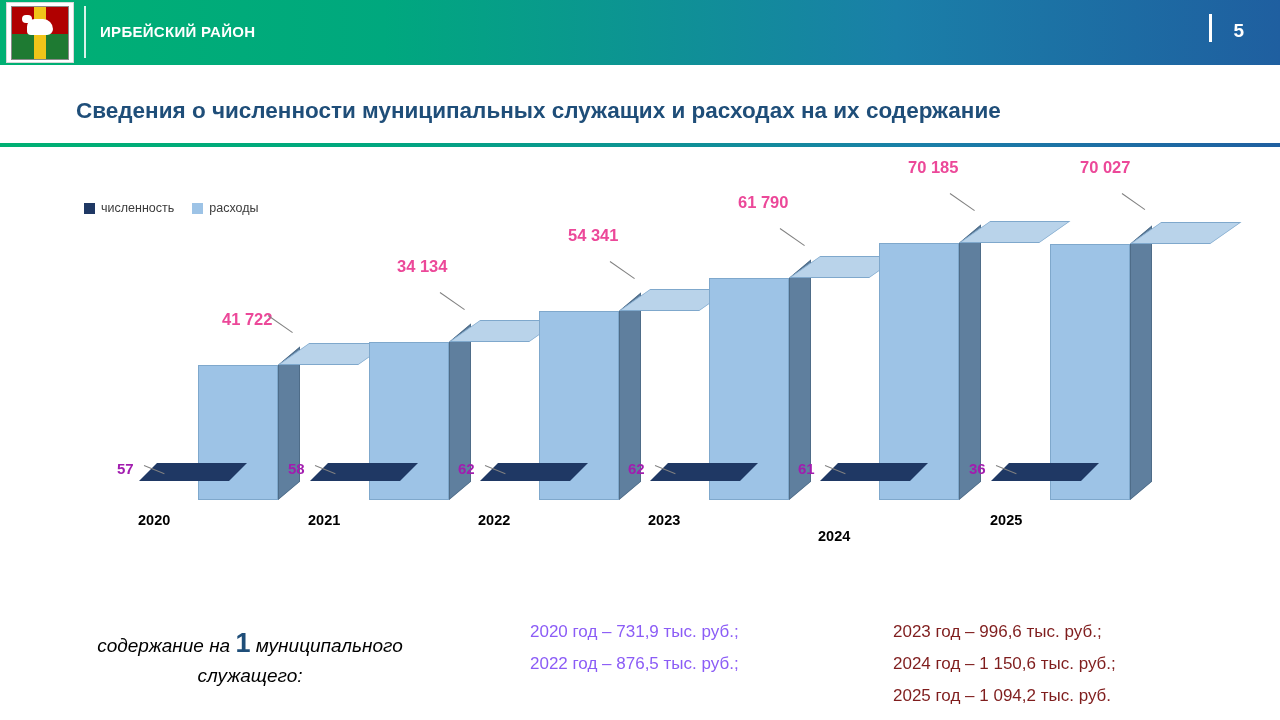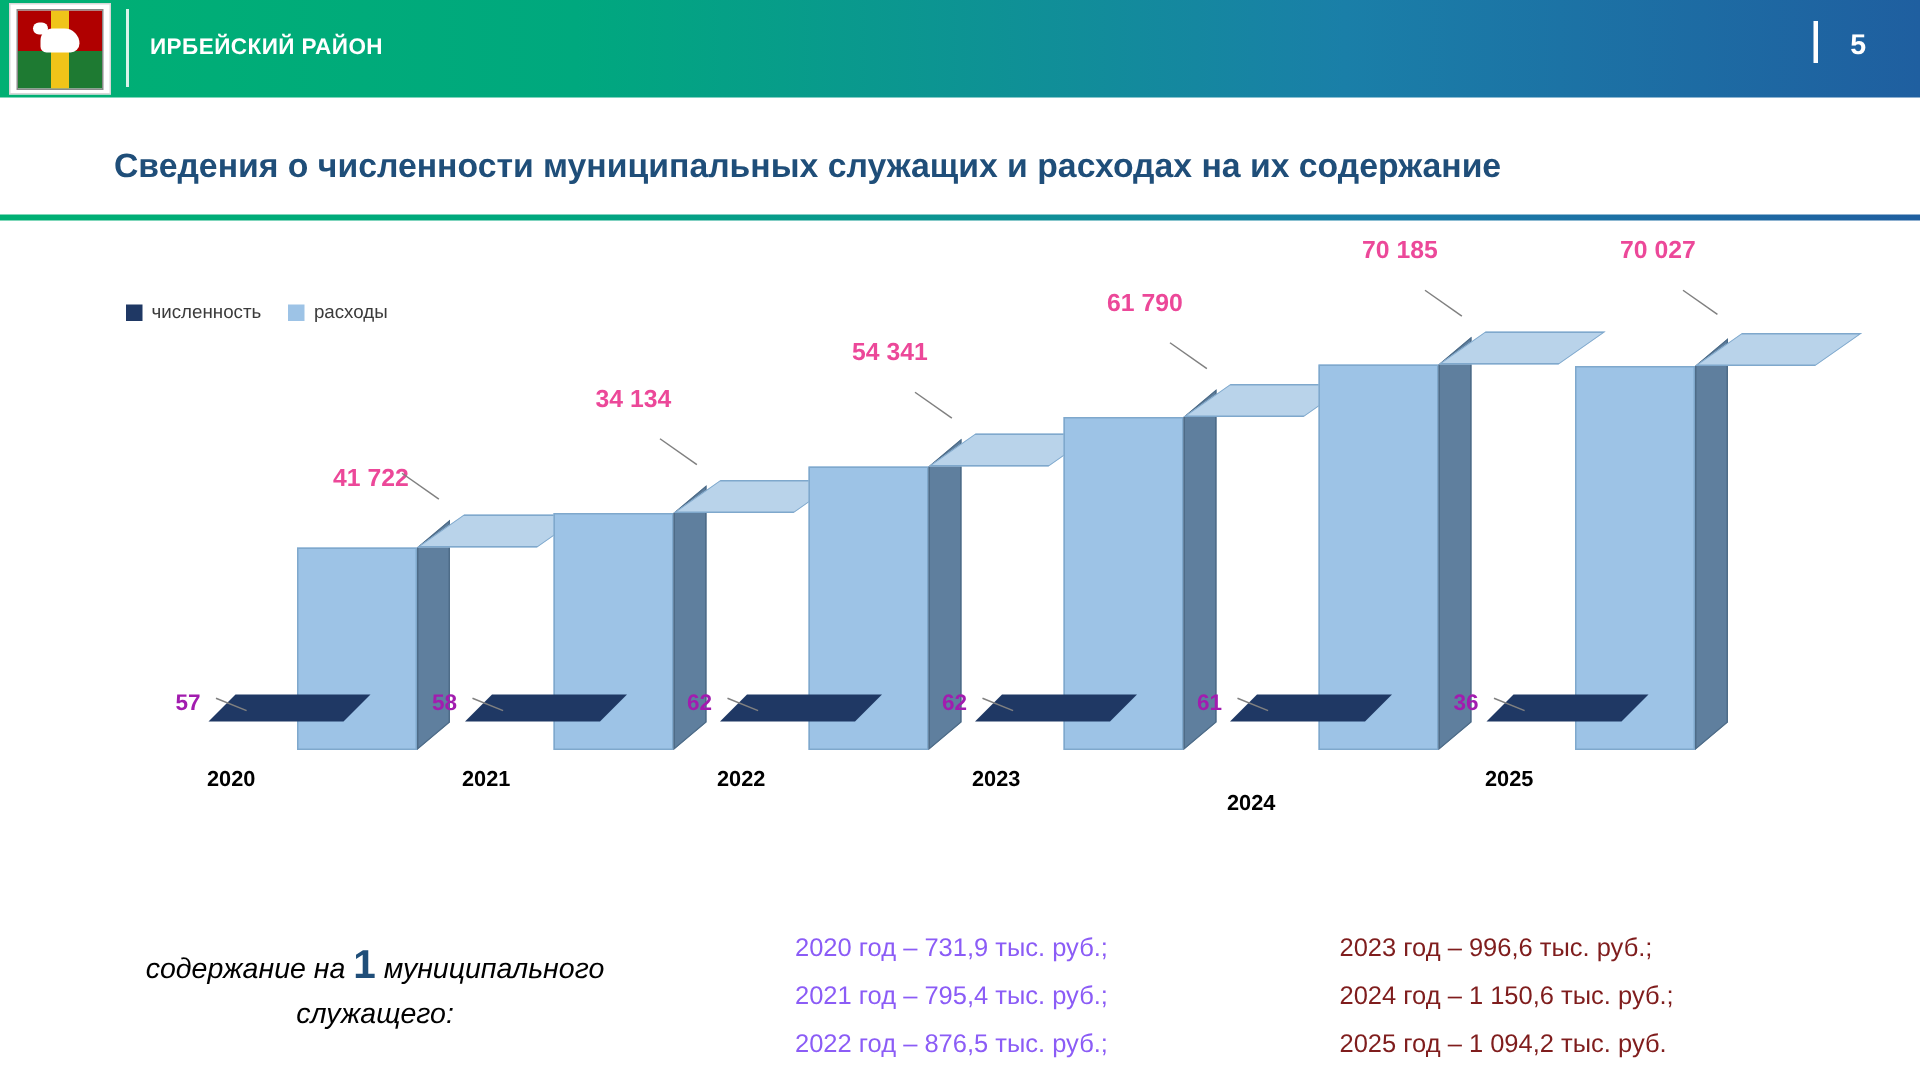--- a/index.html
+++ b/index.html
@@ -242,21 +242,20 @@
 <div class="note">
   <span>содержание на</span>
   <span class="big">1</span>
   <span>муниципального</span>
   <br>
   <span>служащего:</span>
 </div>
 
 <div class="col-a">
   <div>2020 год – 731,9 тыс. руб.;</div>
-  <div>2021 год – 795,4 тыс. руб.;</div>
   <div>2022 год – 876,5 тыс. руб.;</div>
 </div>
 
 <div class="col-b">
   <div>2023 год – 996,6 тыс. руб.;</div>
   <div>2024 год – 1 150,6 тыс. руб.;</div>
   <div>2025 год – 1 094,2 тыс. руб.</div>
 </div>
 
 </body></html>

